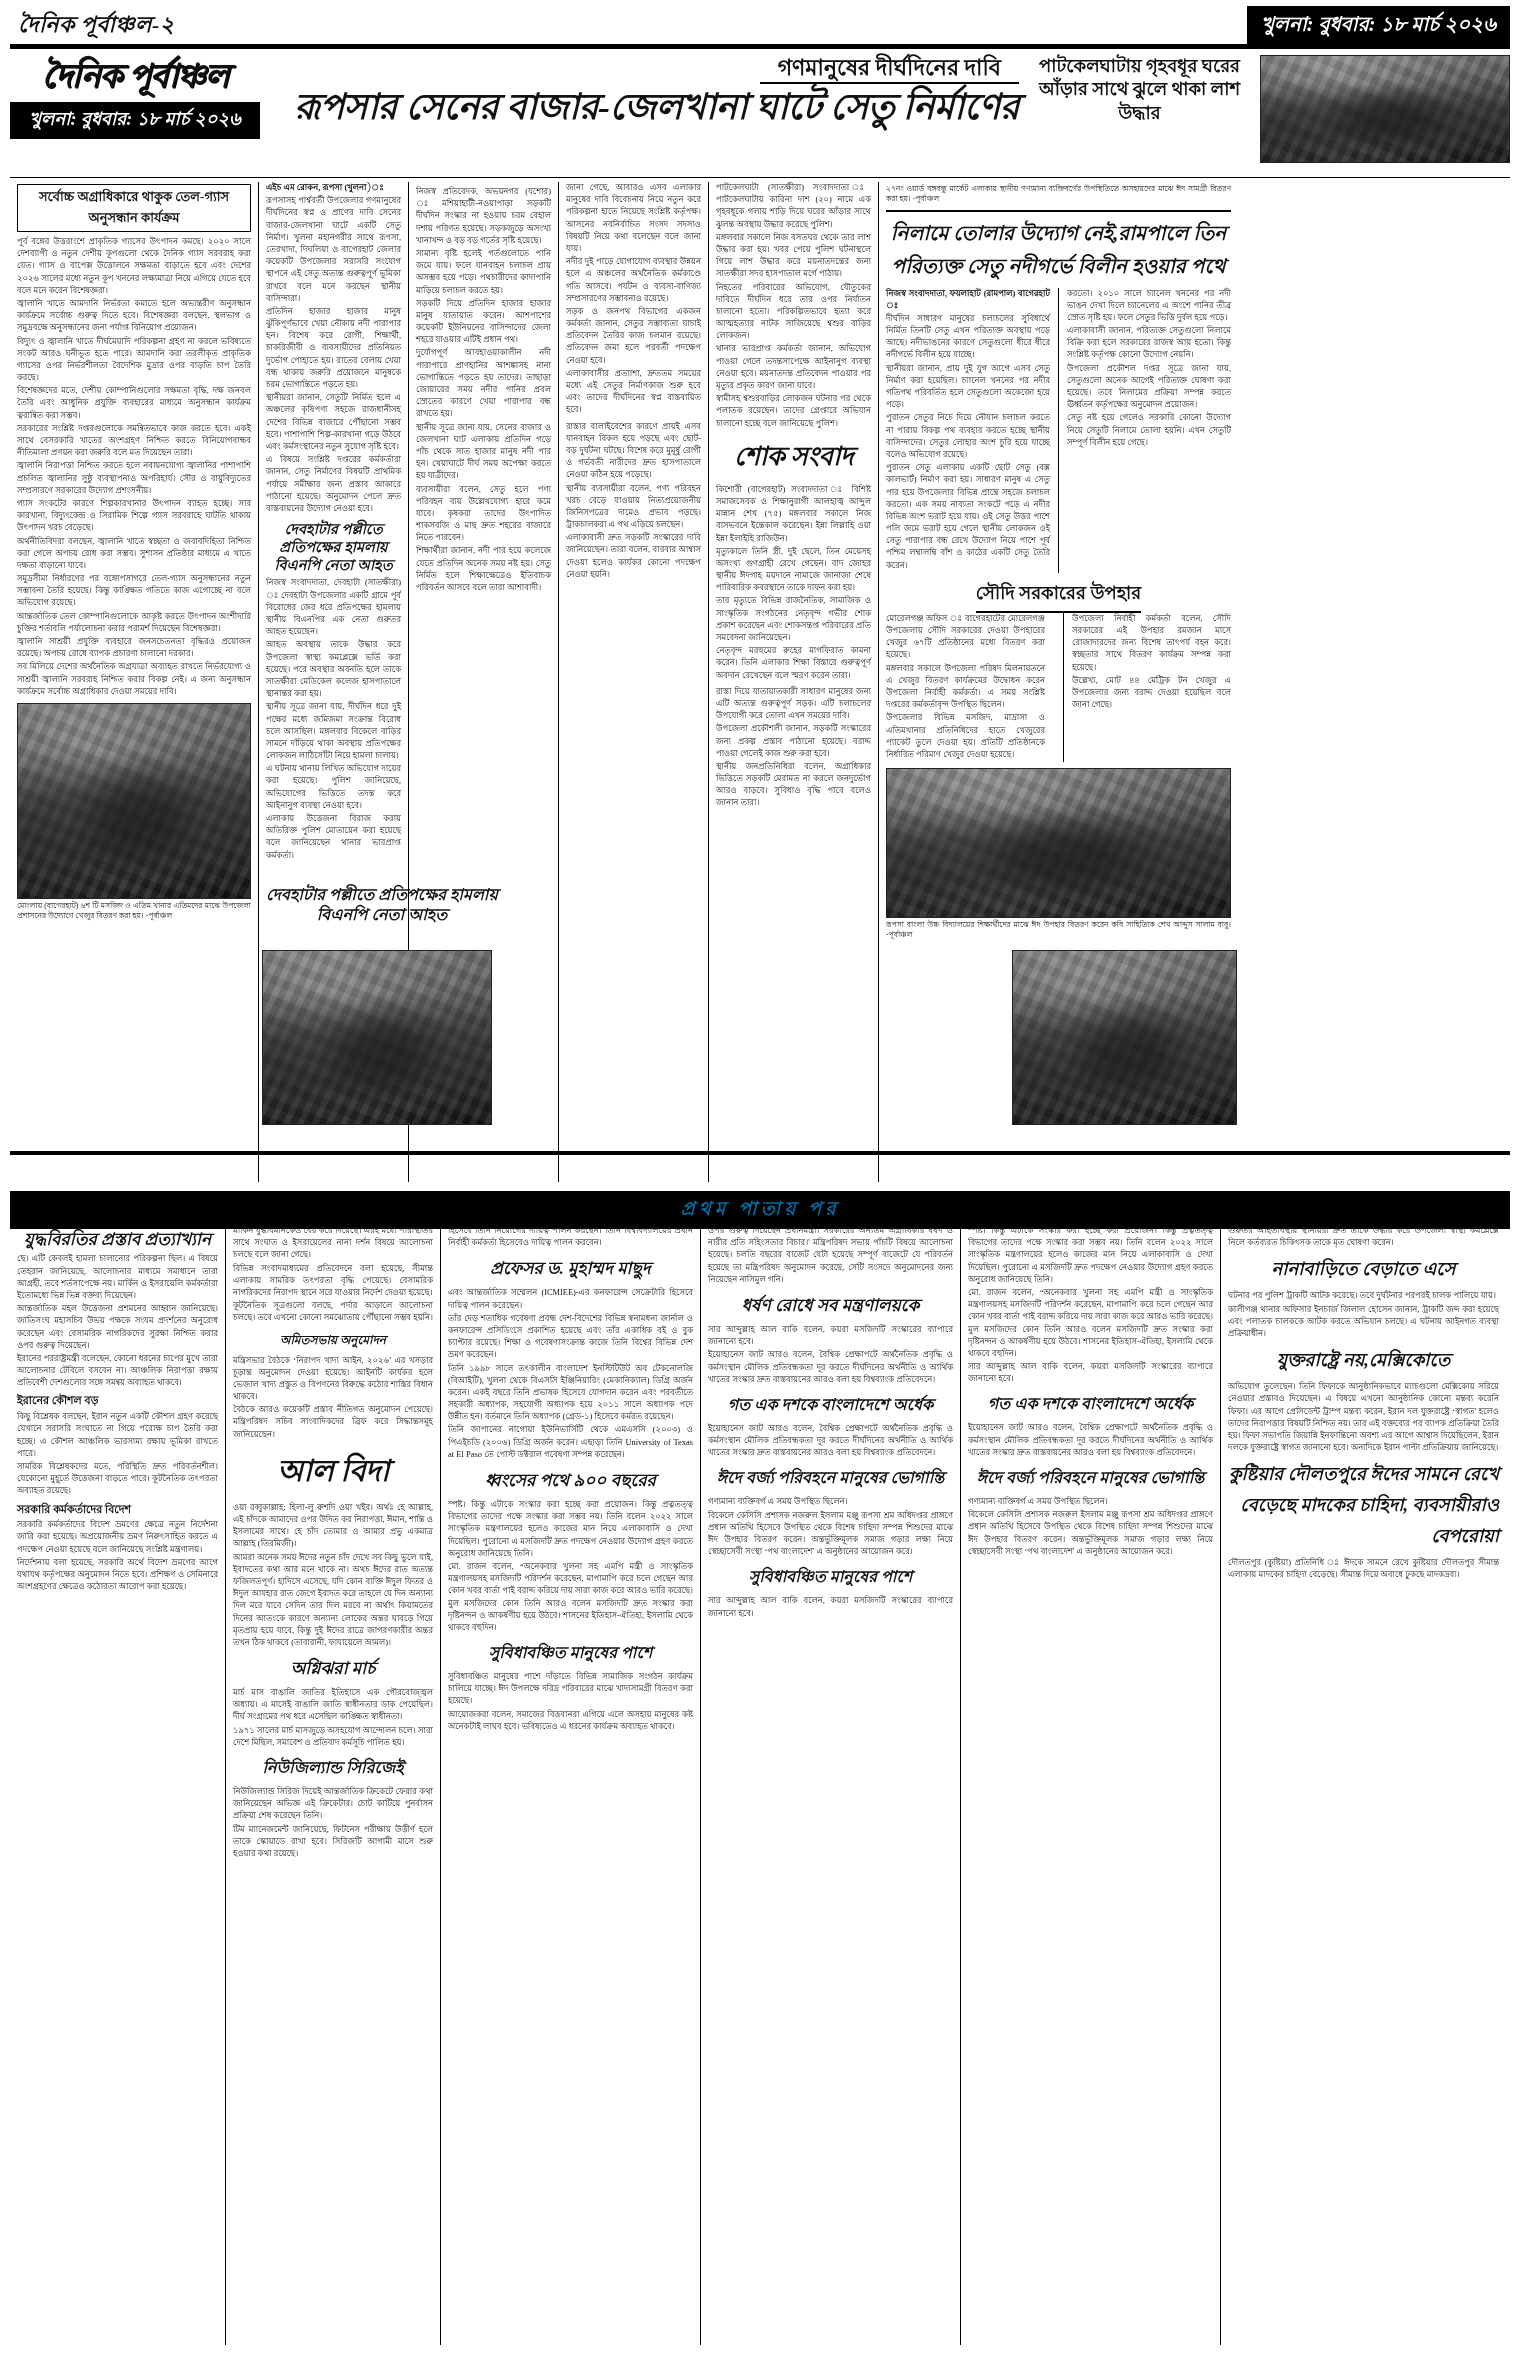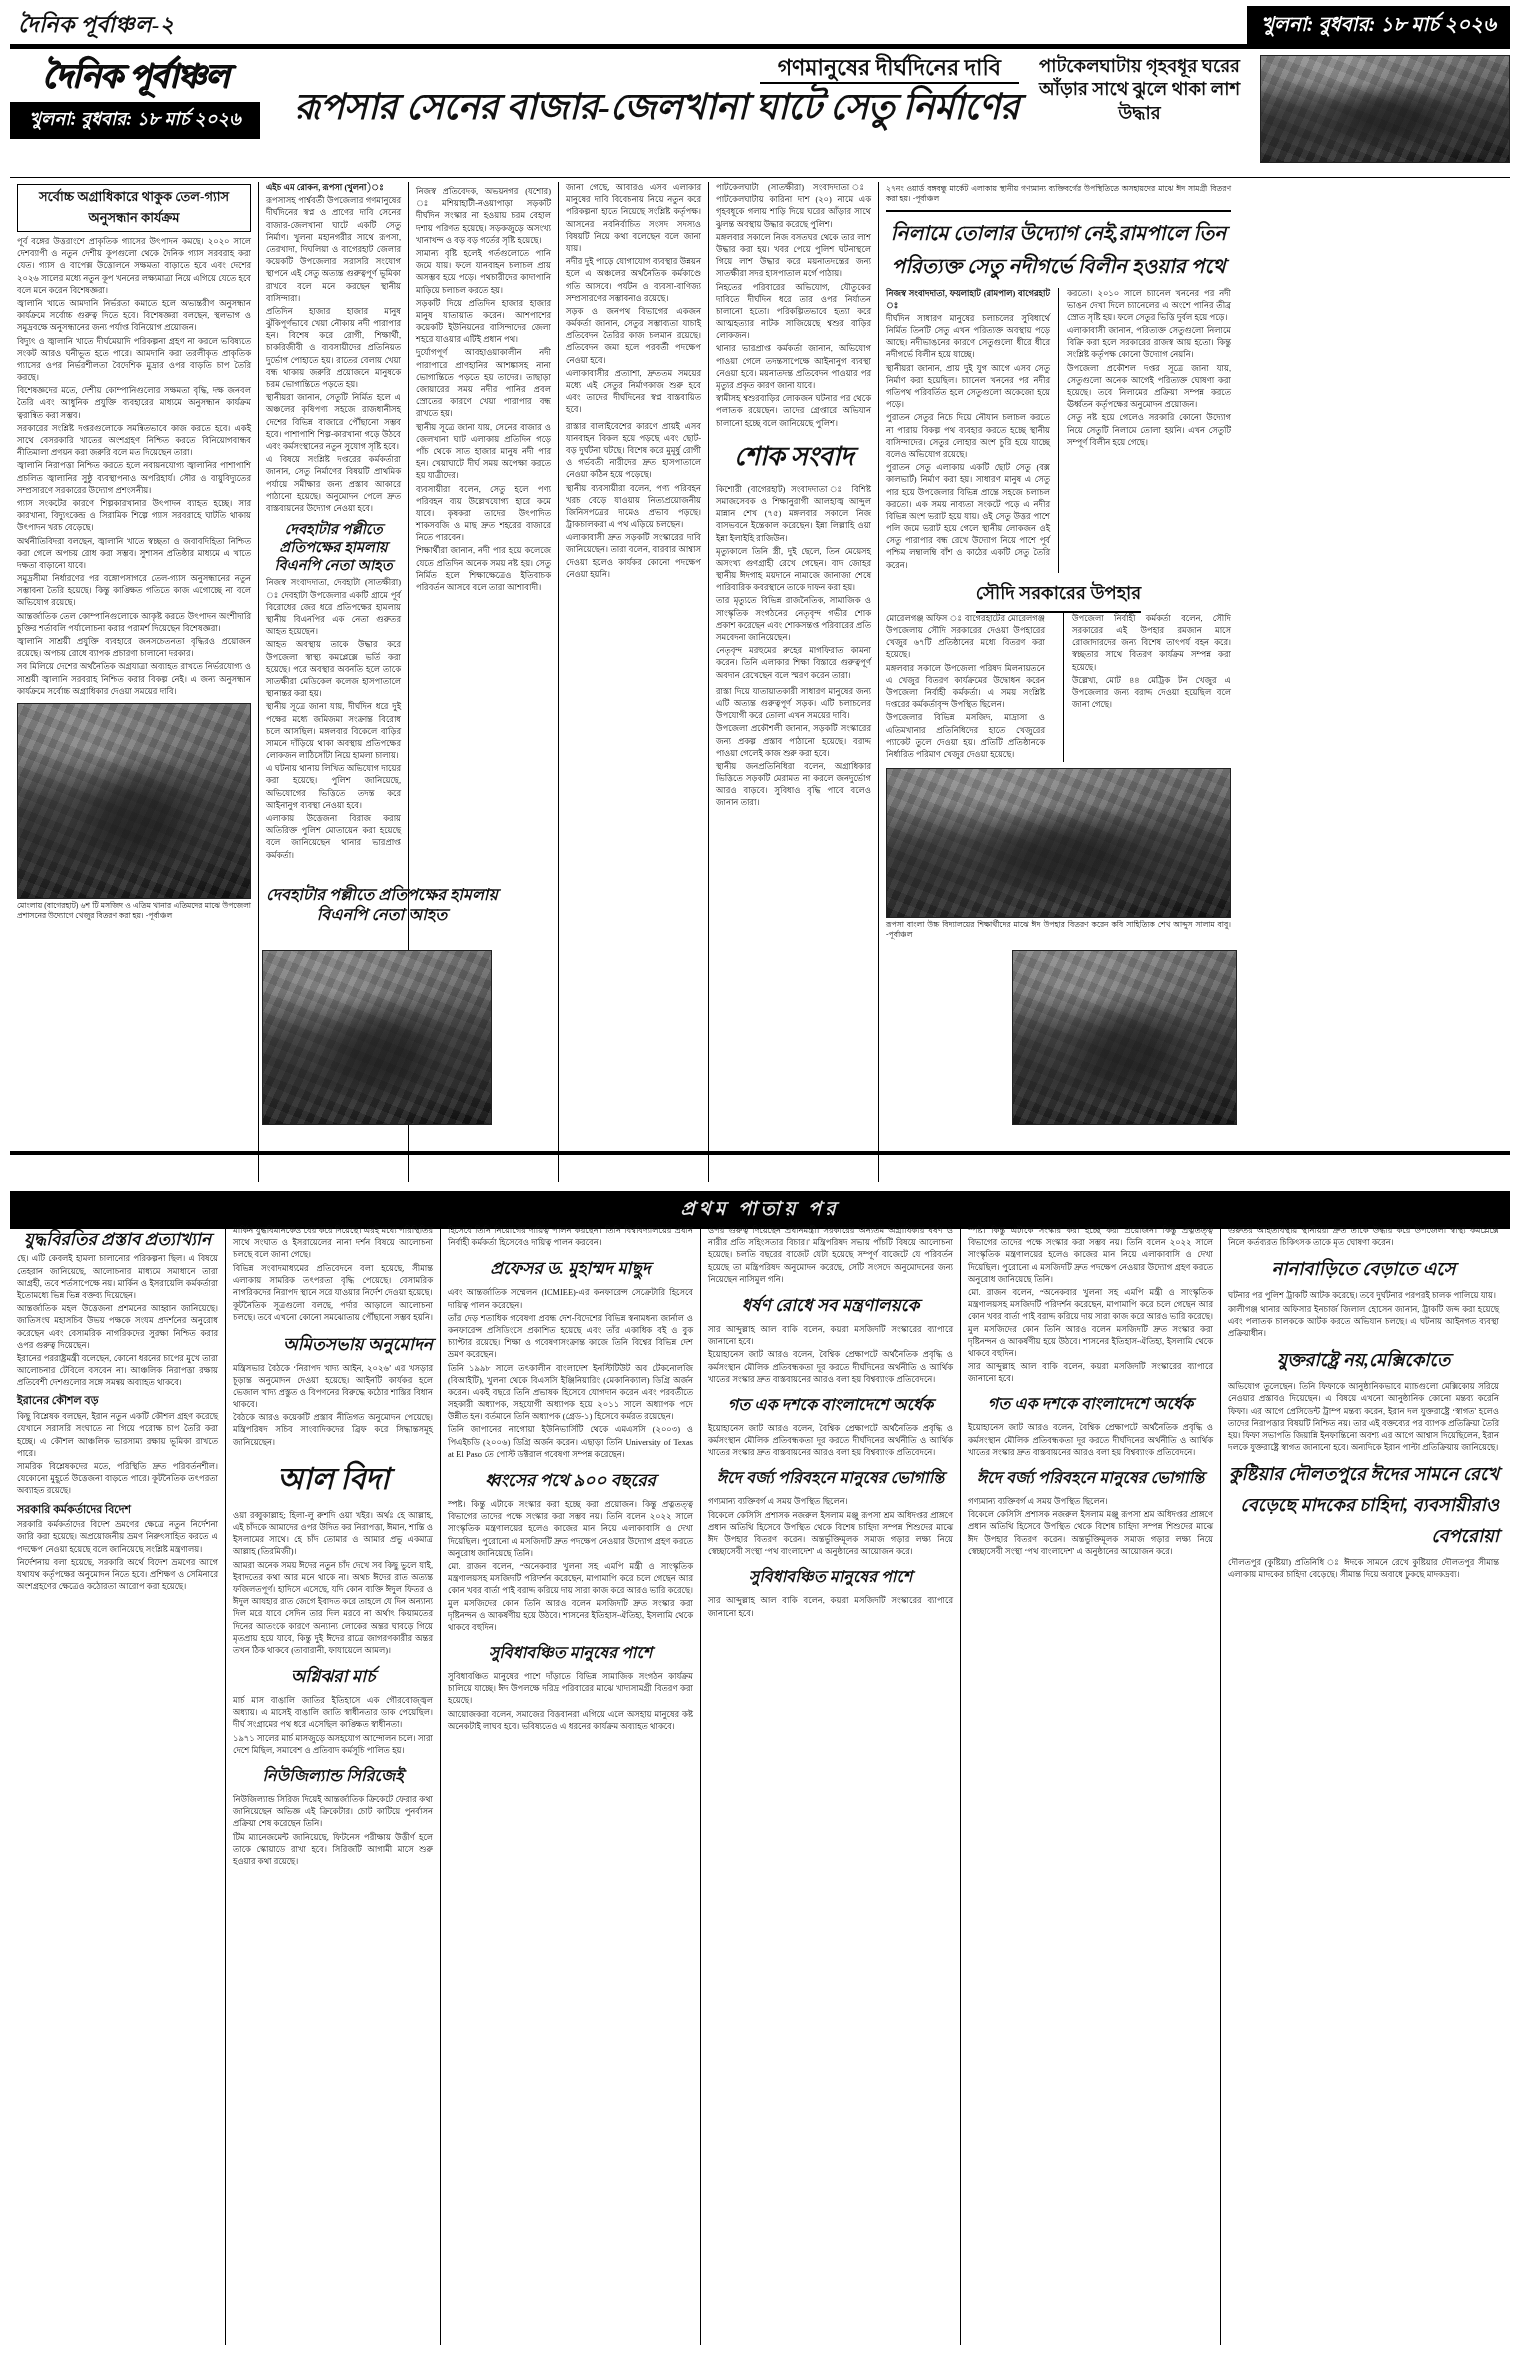--- a/index.html
+++ b/index.html
@@ -95,21 +95,21 @@
     content:""; position:absolute; inset:0;
     background:
       radial-gradient(ellipse at 22% 62%, rgba(30,30,30,.55) 0 16%, transparent 45%),
       radial-gradient(ellipse at 52% 58%, rgba(20,20,20,.5) 0 14%, transparent 42%),
       radial-gradient(ellipse at 78% 60%, rgba(40,40,40,.5) 0 15%, transparent 44%),
       linear-gradient(180deg, rgba(255,255,255,.30), rgba(0,0,0,.35));
   }
   .caption { font-size:7.6px; line-height:1.35; text-align:justify; margin-top:2px; }
 
   .section-band {
-    background:#000; color:#e5e5e5; text-align:center;
+    background:#000; color:#0369a1; text-align:center;
     font-size:19px; font-weight:bold; font-style:italic;
     padding:3px 0; letter-spacing:4px; margin:6px 0 4px;
   }
 </style>
 </head>
 <body>
 
 <div class="page">
 
   <div class="topstrip">
@@ -320,21 +320,21 @@
         <p></p>
       </div>
     </div>
 
     <div class="col" style="width:215px;">
       <div class="bt">
         <p>মার্কিন যুদ্ধবিমানকেও বের করে দিয়েছে। এরই মধ্যে পরিস্থিতির সাথে সংঘাত ও ইসরায়েলের নানা দর্শন বিষয়ে আলোচনা চলছে বলে জানা গেছে।</p>
         <p>বিভিন্ন সংবাদমাধ্যমের প্রতিবেদনে বলা হয়েছে, সীমান্ত এলাকায় সামরিক তৎপরতা বৃদ্ধি পেয়েছে। বেসামরিক নাগরিকদের নিরাপদ স্থানে সরে যাওয়ার নির্দেশ দেওয়া হয়েছে।</p>
         <p>কূটনৈতিক সূত্রগুলো বলছে, পর্দার আড়ালে আলোচনা চলছে। তবে এখনো কোনো সমঝোতায় পৌঁছানো সম্ভব হয়নি।</p>
       </div>
-      <div class="hl-center-med" style="font-size:17px;text-align:right;">অমিতসভায় অনুমোদন</div>
+      <div class="hl-center-med" style="font-size:12px;">অমিতসভায় অনুমোদন</div>
       <div class="bt">
         <p>মন্ত্রিসভার বৈঠকে ‘নিরাপদ খাদ্য আইন, ২০২৬’ এর খসড়ার চূড়ান্ত অনুমোদন দেওয়া হয়েছে। আইনটি কার্যকর হলে ভেজাল খাদ্য প্রস্তুত ও বিপণনের বিরুদ্ধে কঠোর শাস্তির বিধান থাকবে।</p>
         <p>বৈঠকে আরও কয়েকটি প্রস্তাব নীতিগত অনুমোদন পেয়েছে। মন্ত্রিপরিষদ সচিব সাংবাদিকদের ব্রিফ করে সিদ্ধান্তসমূহ জানিয়েছেন।</p>
       </div>
       <div class="hl-center-big" style="font-size:30px;">আল বিদা</div>
       <div class="bt">
         <p>ওয়া রব্বুকাল্লাহ; হিলা-লু রুশদি ওয়া খইর। অর্থঃ হে আল্লাহ, এই চাঁদকে আমাদের ওপর উদিত কর নিরাপত্তা, ঈমান, শান্তি ও ইসলামের সাথে। হে চাঁদ তোমার ও আমার প্রভু একমাত্র আল্লাহ (তিরমিজী)।</p>
         <p>আমরা অনেক সময় ঈদের নতুন চাঁদ দেখে সব কিছু ভুলে যাই, ইবাদতের কথা আর মনে থাকে না। অথচ ঈদের রাত অত্যন্ত ফজিলতপূর্ণ। হাদিসে এসেছে, যদি কোন ব্যক্তি ঈদুল ফিতর ও ঈদুল আযহার রাত জেগে ইবাদত করে তাহলে যে দিন অন্যান্য দিল মরে যাবে সেদিন তার দিল মরবে না অর্থাৎ কিয়ামতের দিনের আতংকে কারণে অন্যান্য লোকের অন্তর ঘাবড়ে গিয়ে মৃতপ্রায় হয়ে যাবে, কিন্তু দুই ঈদের রাত্রে জাগরণকারীর অন্তর তখন ঠিক থাকবে (তাবারানী, ফাযায়েলে আমল)।</p>
       </div>
       <div class="hl-center-med" style="font-size:17px;">অগ্নিঝরা মার্চ</div>

